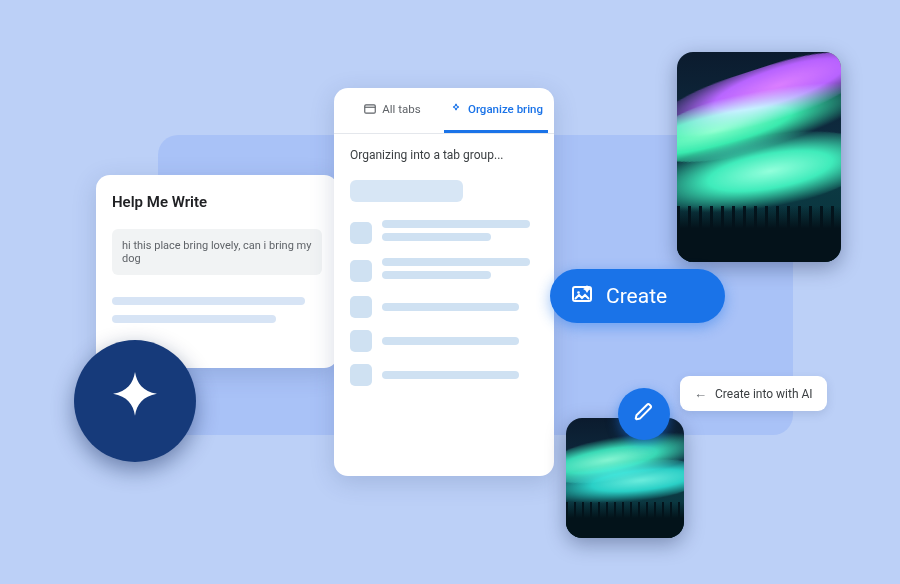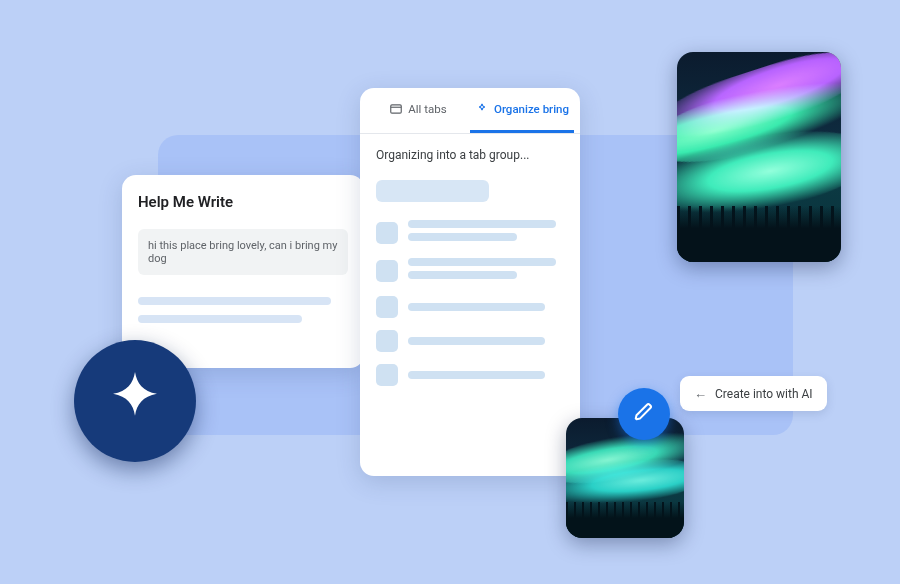--- a/index.html
+++ b/index.html
@@ -1,18 +1,18 @@
 <!DOCTYPE html>
 <html><head>
 <meta charset="utf-8">
 <style>
   html,body{margin:0;padding:0;width:900px;height:584px;overflow:hidden;font-family:'Segoe UI',Roboto,Arial,sans-serif;}
   .stage{position:relative;width:900px;height:584px;background:#bcd0f7;}
   .bg-stripe{position:absolute;left:158px;top:135px;width:635px;height:300px;background:#a9c2f7;border-radius:20px;}
-  .card{position:absolute;background:#ffffff;border-radius:14px;box-shadow:0 6px 24px rgba(40,60,110,0.18);margin-left:26px;}
+  .card{position:absolute;background:#ffffff;border-radius:14px;box-shadow:0 6px 24px rgba(40,60,110,0.18);}
   
   .hmw{left:96px;top:175px;width:242px;height:193px;padding:18px 16px 14px 16px;box-sizing:border-box;}
   .hmw-title{font-size:15px;font-weight:600;color:#202124;}
   .hmw-input{margin-top:18px;background:#f1f3f4;border-radius:6px;font-size:11px;color:#5f6368;padding:10px 10px;}
   .sk-lines{margin-top:22px;}
   .sk-line{height:8px;border-radius:4px;background:#d7e4f5;margin-bottom:10px;}
   .sk-line.w1{width:92%;}
   .sk-line.w2{width:78%;}
   
   .org{left:334px;top:88px;width:220px;height:388px;box-sizing:border-box;}
@@ -138,20 +138,31 @@
   </div>
 
   <div class="aurora big">
     <div class="sky"></div>
     <div class="band p1"></div>
     <div class="band g1"></div>
     <div class="band g2"></div>
     <div class="trees"></div>
   </div>
 
+  <div class="create-btn">
+    <span>
+      <svg viewBox="0 0 24 24">
+          <rect x="3" y="5" width="18" height="14" rx="2"></rect>
+          <path d="M17 3l1.5 2.5L21 7l-2.5 1.5L17 11l-1.5-2.5L13 7l2.5-1.5z" fill="#fff" stroke="none"></path>
+          <circle cx="8.5" cy="10.5" r="1.3" fill="#fff" stroke="none"></circle>
+          <path d="M5 17l4-4 3 3 3-3 4 4"></path>
+        </svg>
+    </span>
+    <span class="create-label">Create</span>
+  </div>
 
   <div class="theme-chip">
     <span class="arrow">←</span>
     <span>Create into with AI</span>
   </div>
 
   <div class="aurora small">
     <div class="sky"></div>
     <div class="band g1"></div>
     <div class="band g2"></div>

